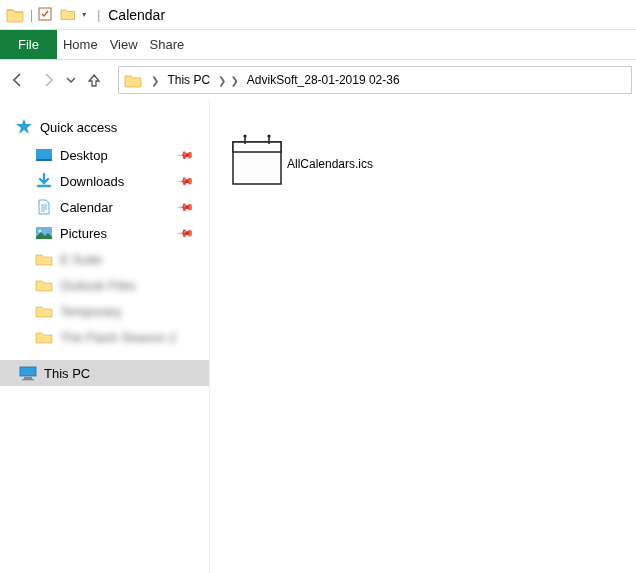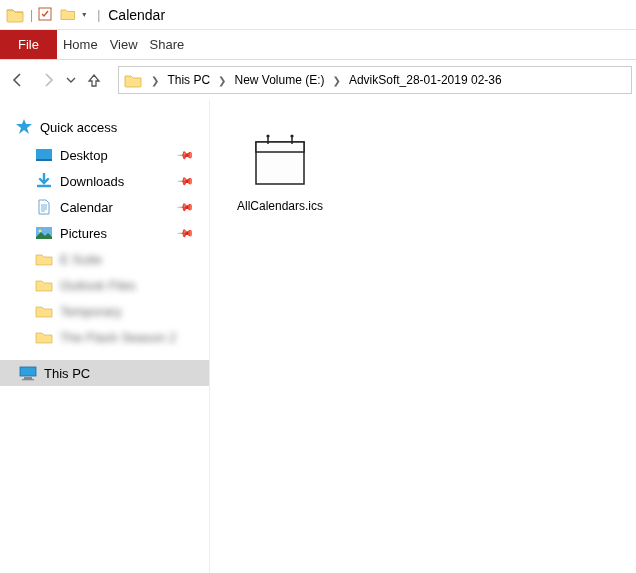--- a/index.html
+++ b/index.html
@@ -28,21 +28,21 @@
   .qat-icon { width: 16px; height: 16px; margin: 0 3px; display:inline-block; }
   .title-text { margin-left: 6px; font-size: 14px; }
   .menubar {
     height: 30px;
     display: flex;
     align-items: stretch;
     border-bottom: 1px solid #ddd;
     background: #fff;
   }
   .menubar .file-tab {
-    background: #b91c1c;
+    background: #15803d;
     color: #fff;
     padding: 0 18px;
     display: flex;
     align-items: center;
     font-size: 13px;
   }
   .menubar .tab {
     padding: 0 6px;
     display: flex;
     align-items: center;
@@ -132,21 +132,21 @@
     display: inline-flex; align-items: center; justify-content: center;
     margin-right: 6px;
   }
   .main {
     flex: 1;
     padding: 22px 10px;
   }
   .file-tile {
     width: 120px;
     display: flex;
-    flex-direction: column;
+    flex-direction: row;
     align-items: center;
     padding: 6px;
     border: 1px solid transparent;
   }
   .file-tile .iconbox {
     width: 68px; height: 62px;
     display: flex; align-items: center; justify-content: center;
     margin-bottom: 8px;
   }
   .file-tile .label {
@@ -215,21 +215,20 @@
   </div>
   <div class="addrbar">
     <span class="icon-slot" style="margin-left:2px;">
       <svg width="18" height="15" viewBox="0 0 18 15">
         <path d="M1 3 h6 l2 2 h8 v8 a1 1 0 0 1 -1 1 h-14 a1 1 0 0 1 -1 -1 z" fill="#FFE08A" stroke="#D9A93A" stroke-width="0.7"></path>
       </svg>
     </span>
     <span class="chev">❯</span>
     <span class="crumb">This PC</span>
     <span class="chev">❯</span>
-    <span class="crumb">New Volume (E:)</span>
     <span class="chev">❯</span>
     <span class="crumb">AdvikSoft_28-01-2019 02-36</span>
   </div>
 </div>
 
 <div class="content">
   <div class="sidebar">
 
     <div class="side-section">
       <div class="side-header">

